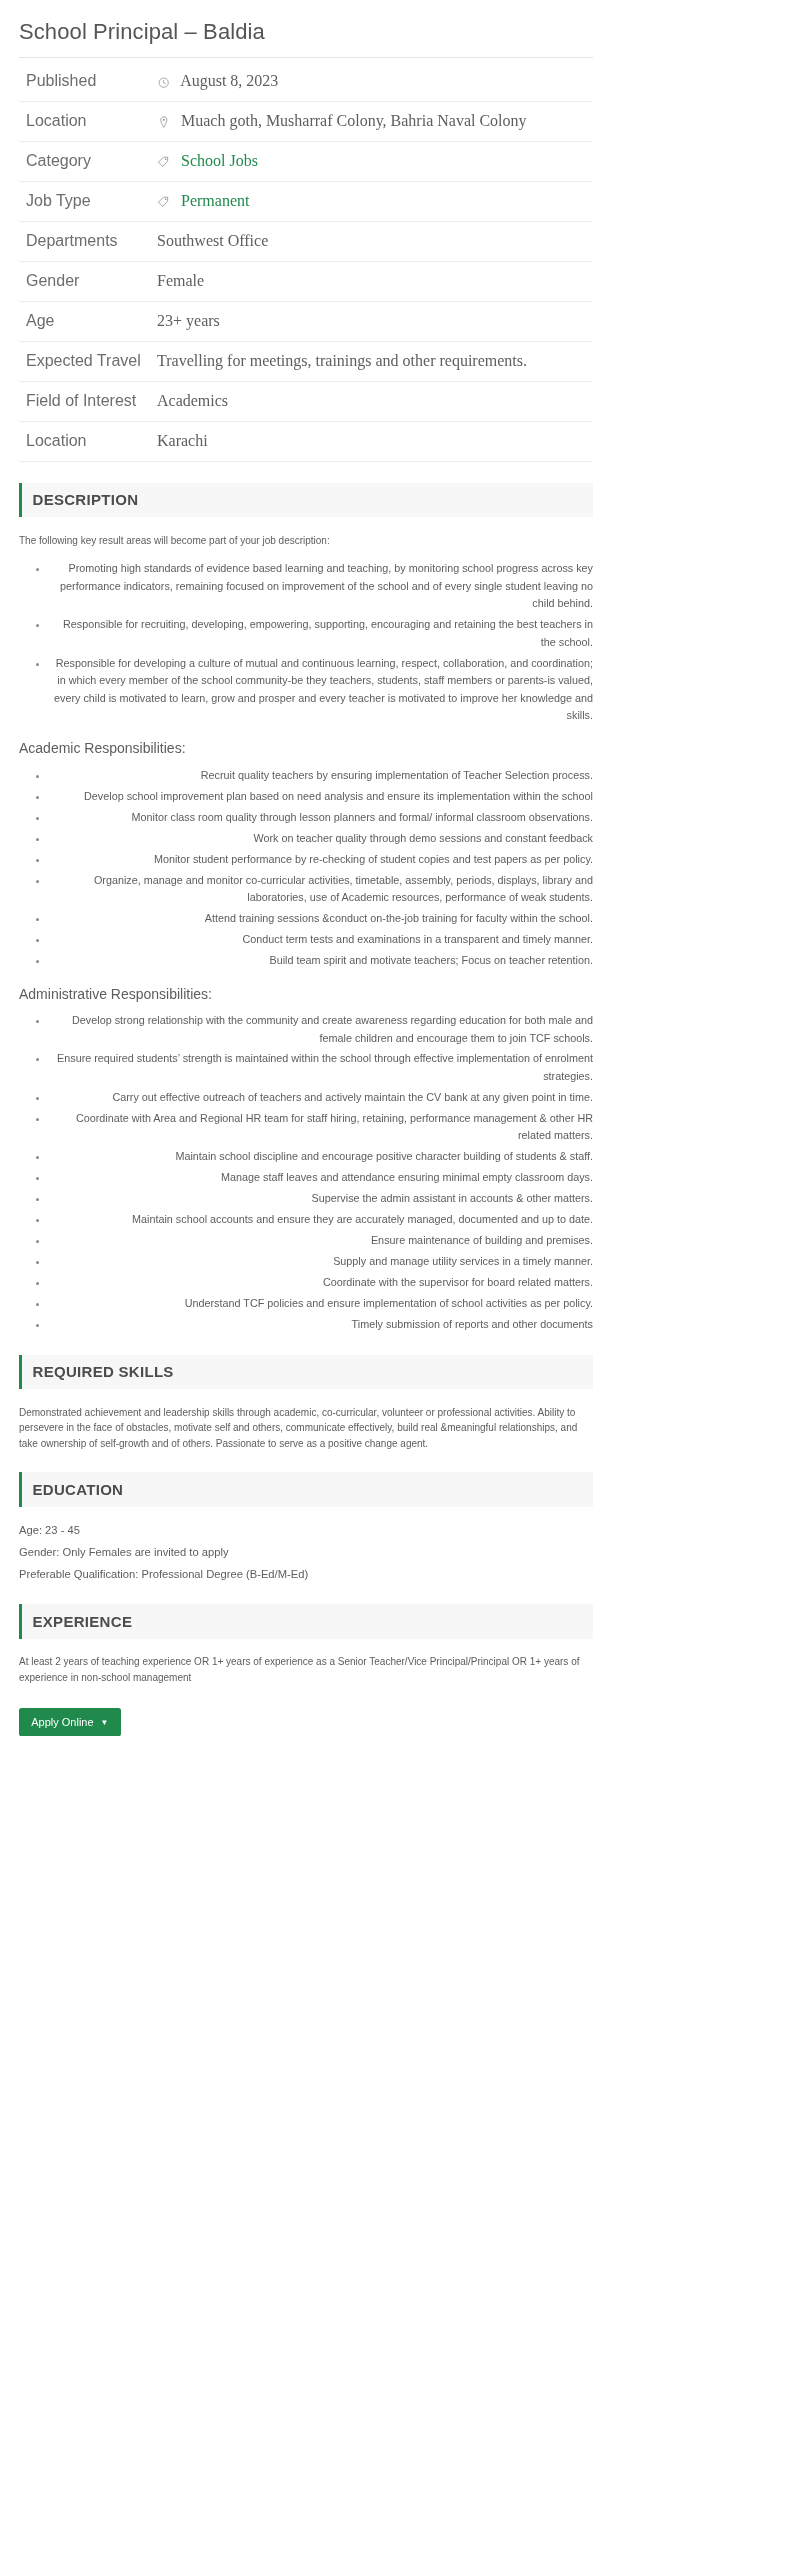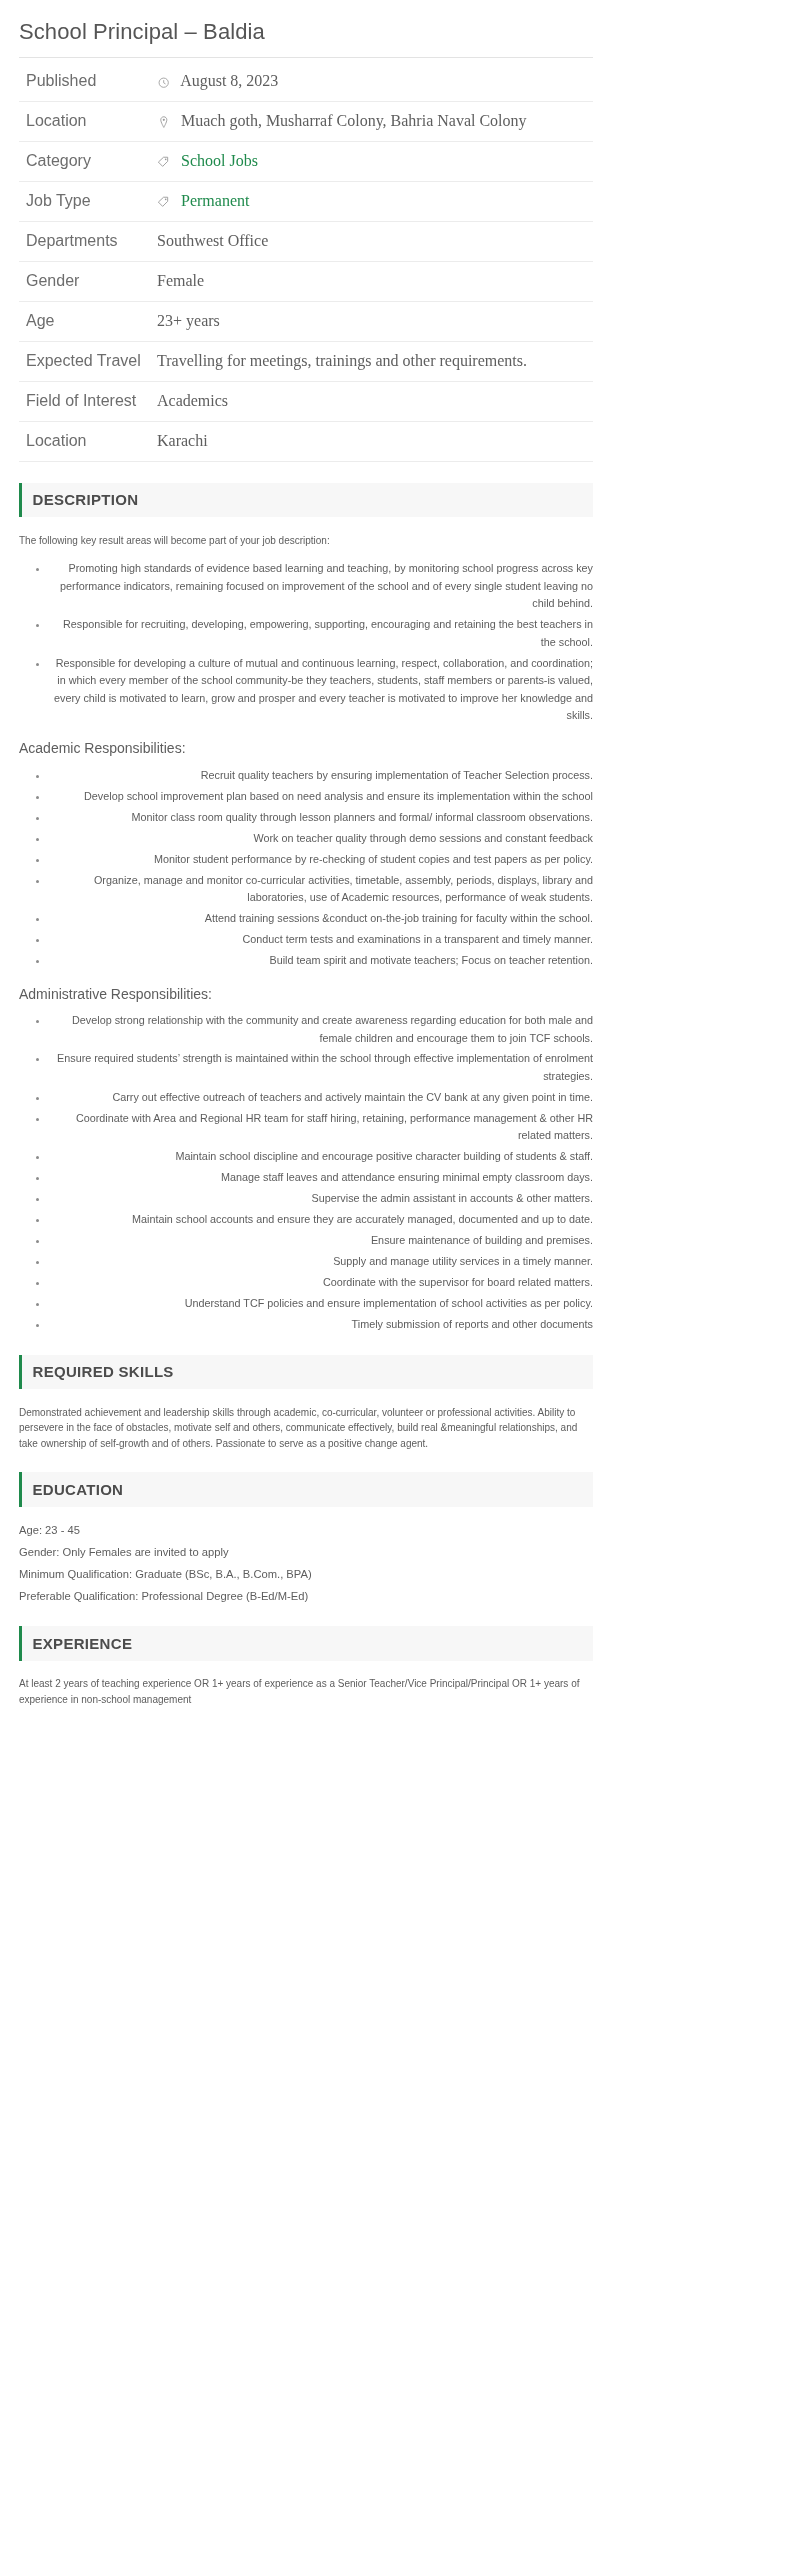--- a/index.html
+++ b/index.html
@@ -254,22 +254,27 @@
     <li>Timely submission of reports and other documents</li>
   </ul>
 
   <div class="section-bar">REQUIRED SKILLS</div>
   <p class="body">Demonstrated achievement and leadership skills through academic, co-curricular, volunteer or professional activities. Ability to persevere in the face of obstacles, motivate self and others, communicate effectively, build real &amp;meaningful relationships, and take ownership of self-growth and of others. Passionate to serve as a positive change agent.</p>
 
   <div class="section-bar">EDUCATION</div>
   <div class="plain-lines">
     <p>Age: 23 - 45</p>
     <p>Gender: Only Females are invited to apply</p>
-    <p>Minimum Qualification: Graduate (BSc, B.A., B.Com., BPA)</p>
     <p>Preferable Qualification: Professional Degree (B-Ed/M-Ed)</p>
   </div>
 
   <div class="section-bar">EXPERIENCE</div>
   <p class="body">At least 2 years of teaching experience OR 1+ years of experience as a Senior Teacher/Vice Principal/Principal OR 1+ years of experience in non-school management</p>
 
+  <div class="apply-wrap">
+    <button class="apply-btn">
+      <span>Apply Online</span>
+      <span class="caret">▼</span>
+    </button>
+  </div>
 
 </div>
 
 
 </body></html>

